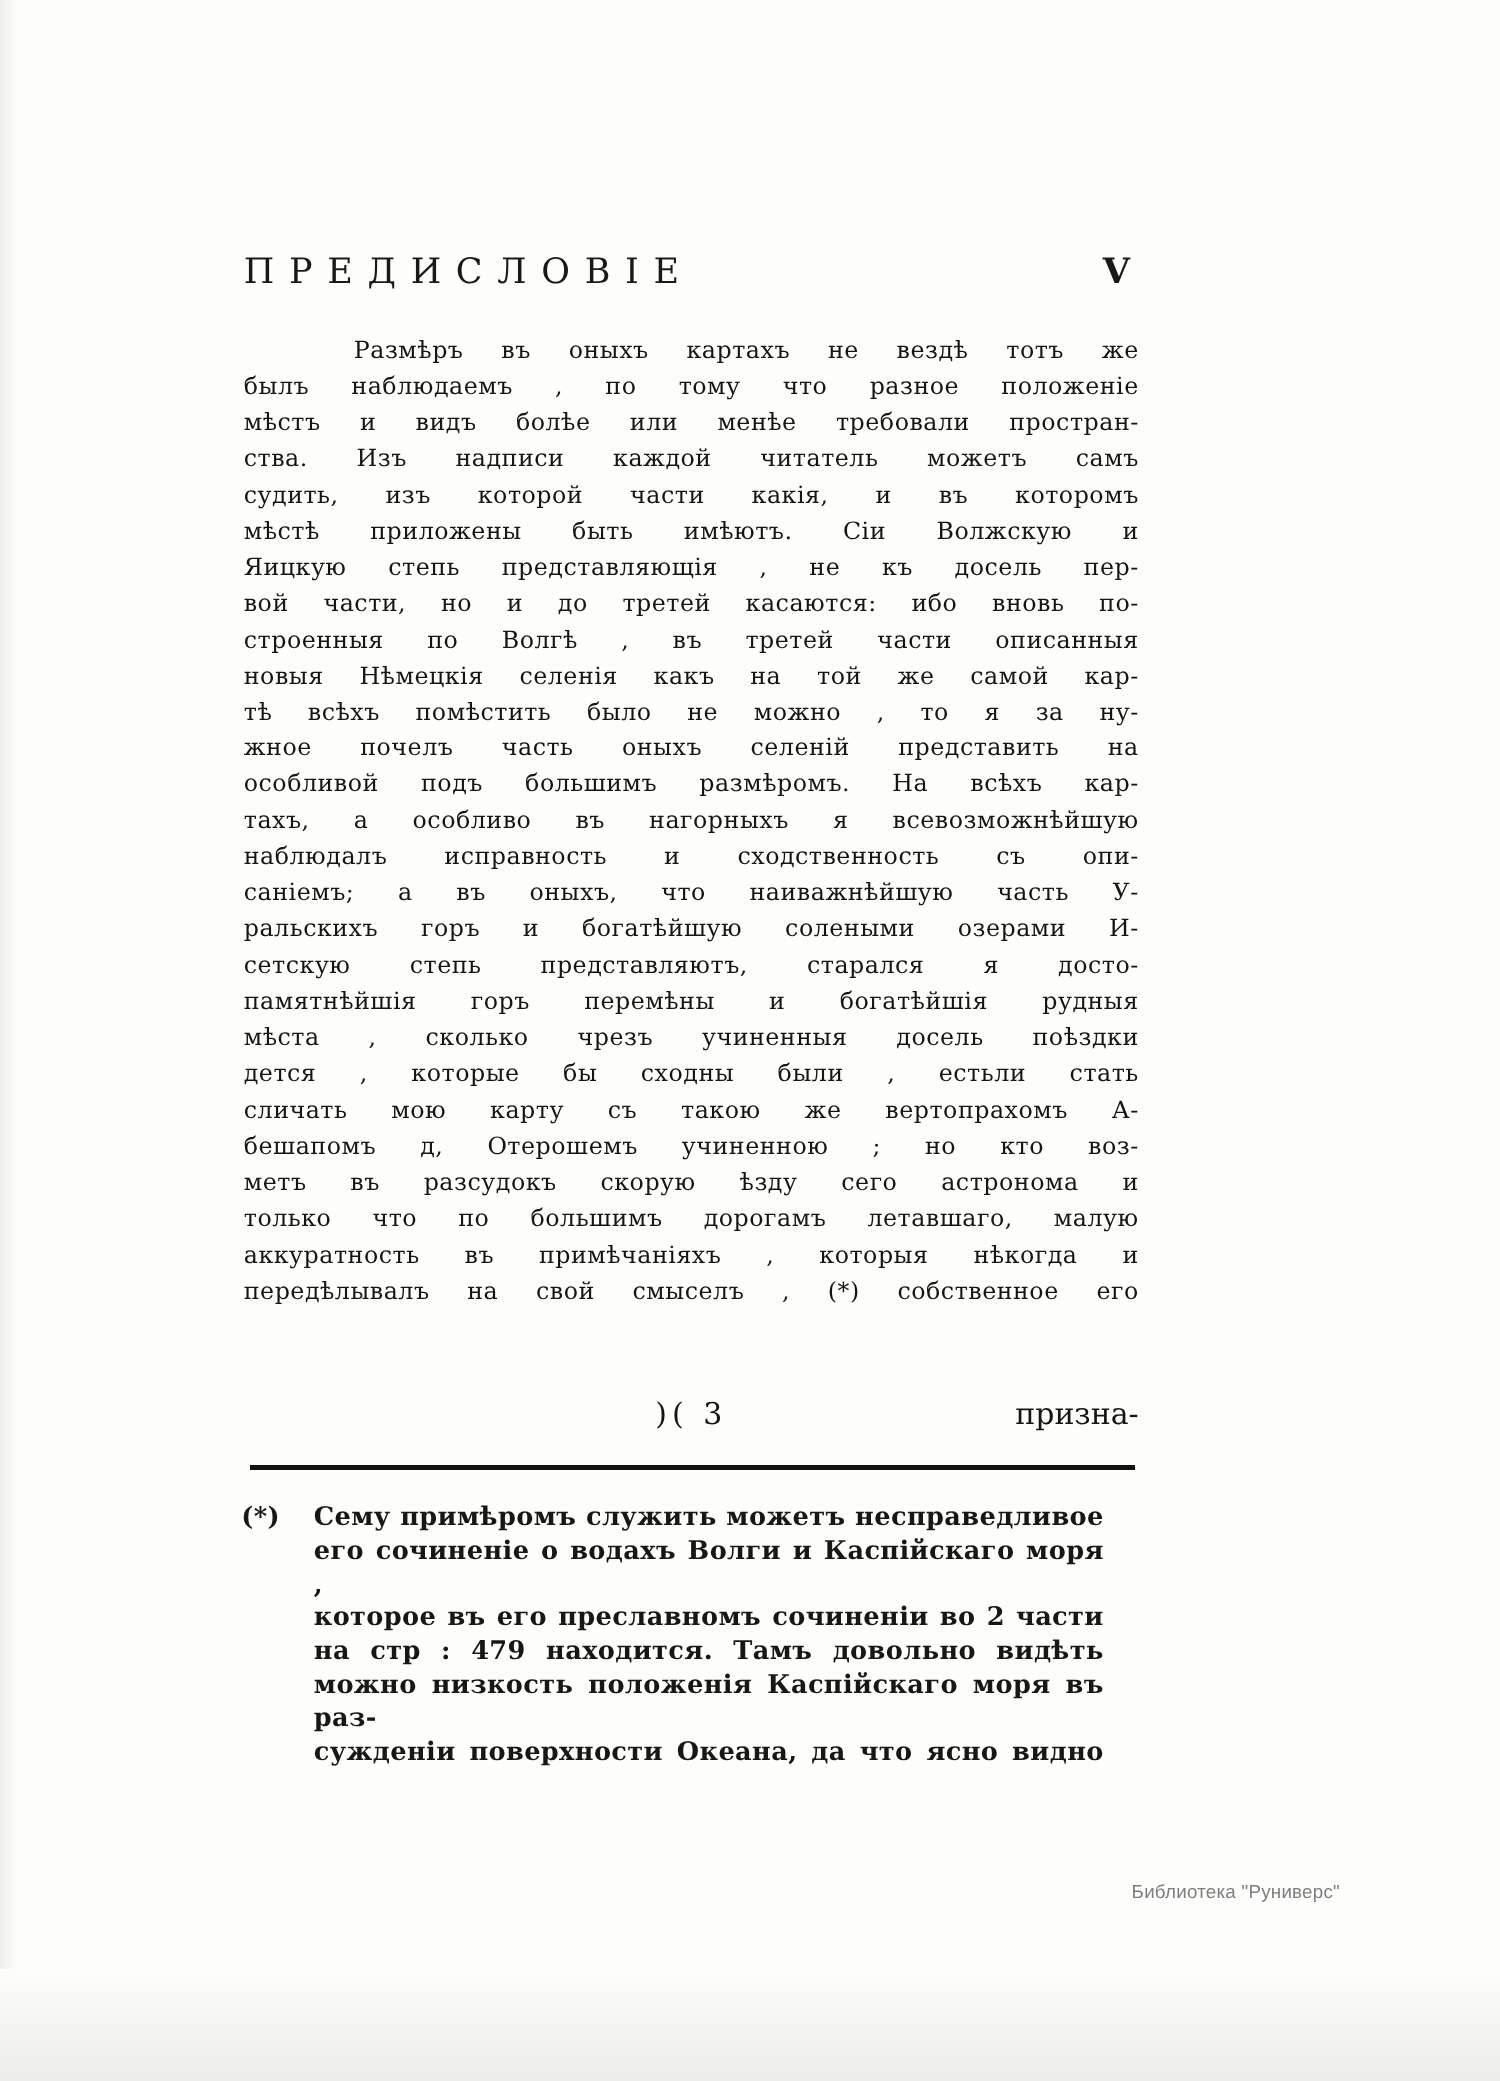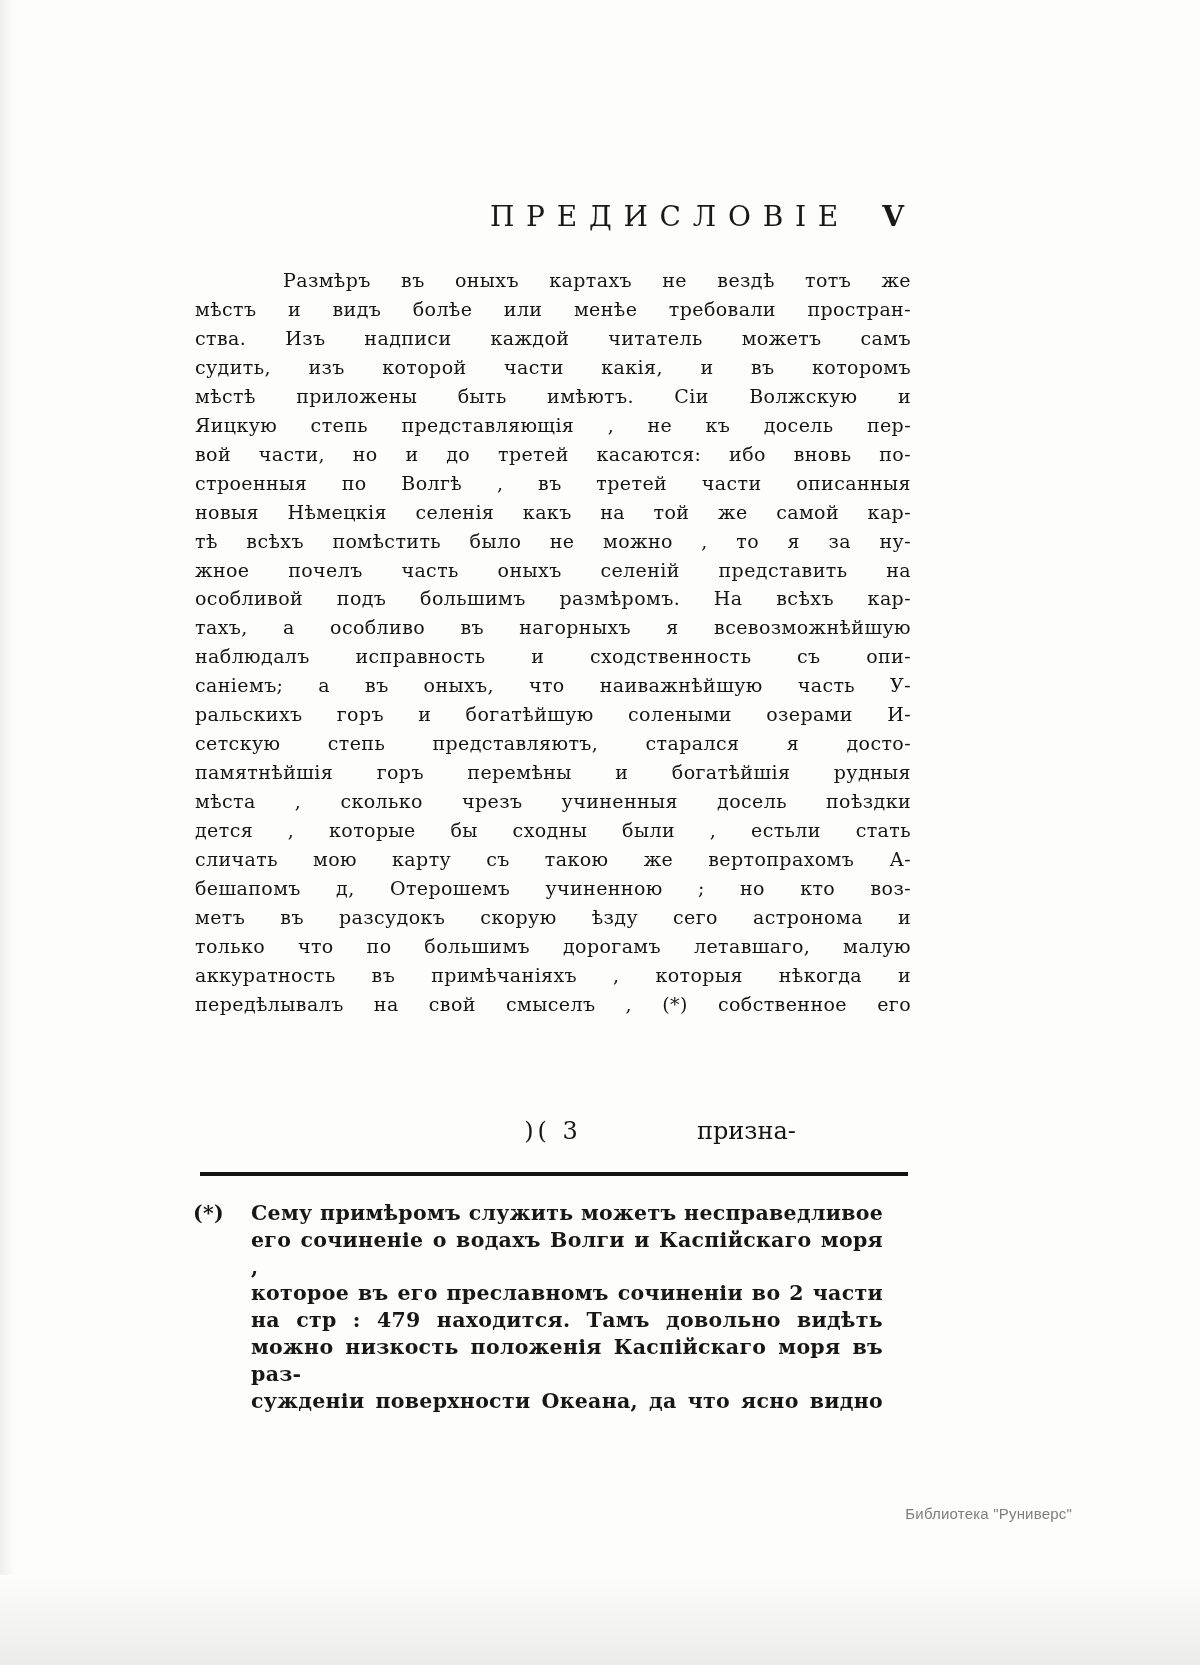--- a/index.html
+++ b/index.html
@@ -19,21 +19,21 @@
   .scan-edge-left{
     position:absolute;left:0;top:0;width:14px;height:100%;
     background:linear-gradient(90deg,#efefec 0%, rgba(253,253,251,0) 100%);
   }
   .header{
     position:absolute;top:200px;left:195px;width:715px;
     height:34px;
   }
   .header-title{
     position:absolute;left:0;right:60px;top:0;
-    text-align:right;
+    text-align:left;
     font-size:28px;
     letter-spacing:0.42em;
     color:#1a1918;
   }
   .page-number{
     position:absolute;right:6px;top:0;
     font-size:28px;
     font-weight:bold;
     color:#1a1918;
   }
@@ -49,21 +49,21 @@
     -moz-text-align-last:justify;
   }
   .body-text .line:first-child{padding-left:88px;}
   .sig-line{
     position:absolute;top:1117px;left:195px;width:716px;
     display:flex;align-items:baseline;
     font-size:24px;
   }
   .sig-spacer{flex:1;}
   .sig-mark{flex:none;letter-spacing:4px;}
-  .sig-right{flex:1;text-align:center;}
+  .sig-right{flex:1;text-align:right;}
   .rule{
     position:absolute;top:1172px;left:200px;width:708px;height:4px;
     background:#141311;
   }
   .footnote{
     position:absolute;top:1200px;left:193px;width:690px;
     display:flex;
     font-size:20.5px;
     line-height:26.8px;
     font-weight:bold;
@@ -94,20 +94,21 @@
 
   <div class="scan-edge-left"></div>
 
   <div class="header">
     <div class="header-title">ПРЕДИСЛОВІЕ</div>
     <div class="page-number">V</div>
   </div>
 
   <div class="body-text">
       <div class="line">Размѣръ въ оныхъ картахъ не вездѣ тотъ же</div>
+      <div class="line">былъ наблюдаемъ , по тому что разное положеніе</div>
       <div class="line">мѣстъ и видъ болѣе или менѣе требовали простран-</div>
       <div class="line">ства.  Изъ надписи каждой читатель можетъ самъ</div>
       <div class="line">судить,  изъ которой части какія,  и въ которомъ</div>
       <div class="line">мѣстѣ приложены быть имѣютъ.  Сіи Волжскую и</div>
       <div class="line">Яицкую степь представляющія ,  не къ досель пер-</div>
       <div class="line">вой части,  но и до третей касаются: ибо вновь по-</div>
       <div class="line">строенныя по Волгѣ ,  въ третей части описанныя</div>
       <div class="line">новыя Нѣмецкія селенія какъ  на той же самой кар-</div>
       <div class="line">тѣ всѣхъ помѣстить было не можно ,  то я за ну-</div>
       <div class="line">жное почелъ часть  оныхъ селеній представить на</div>

